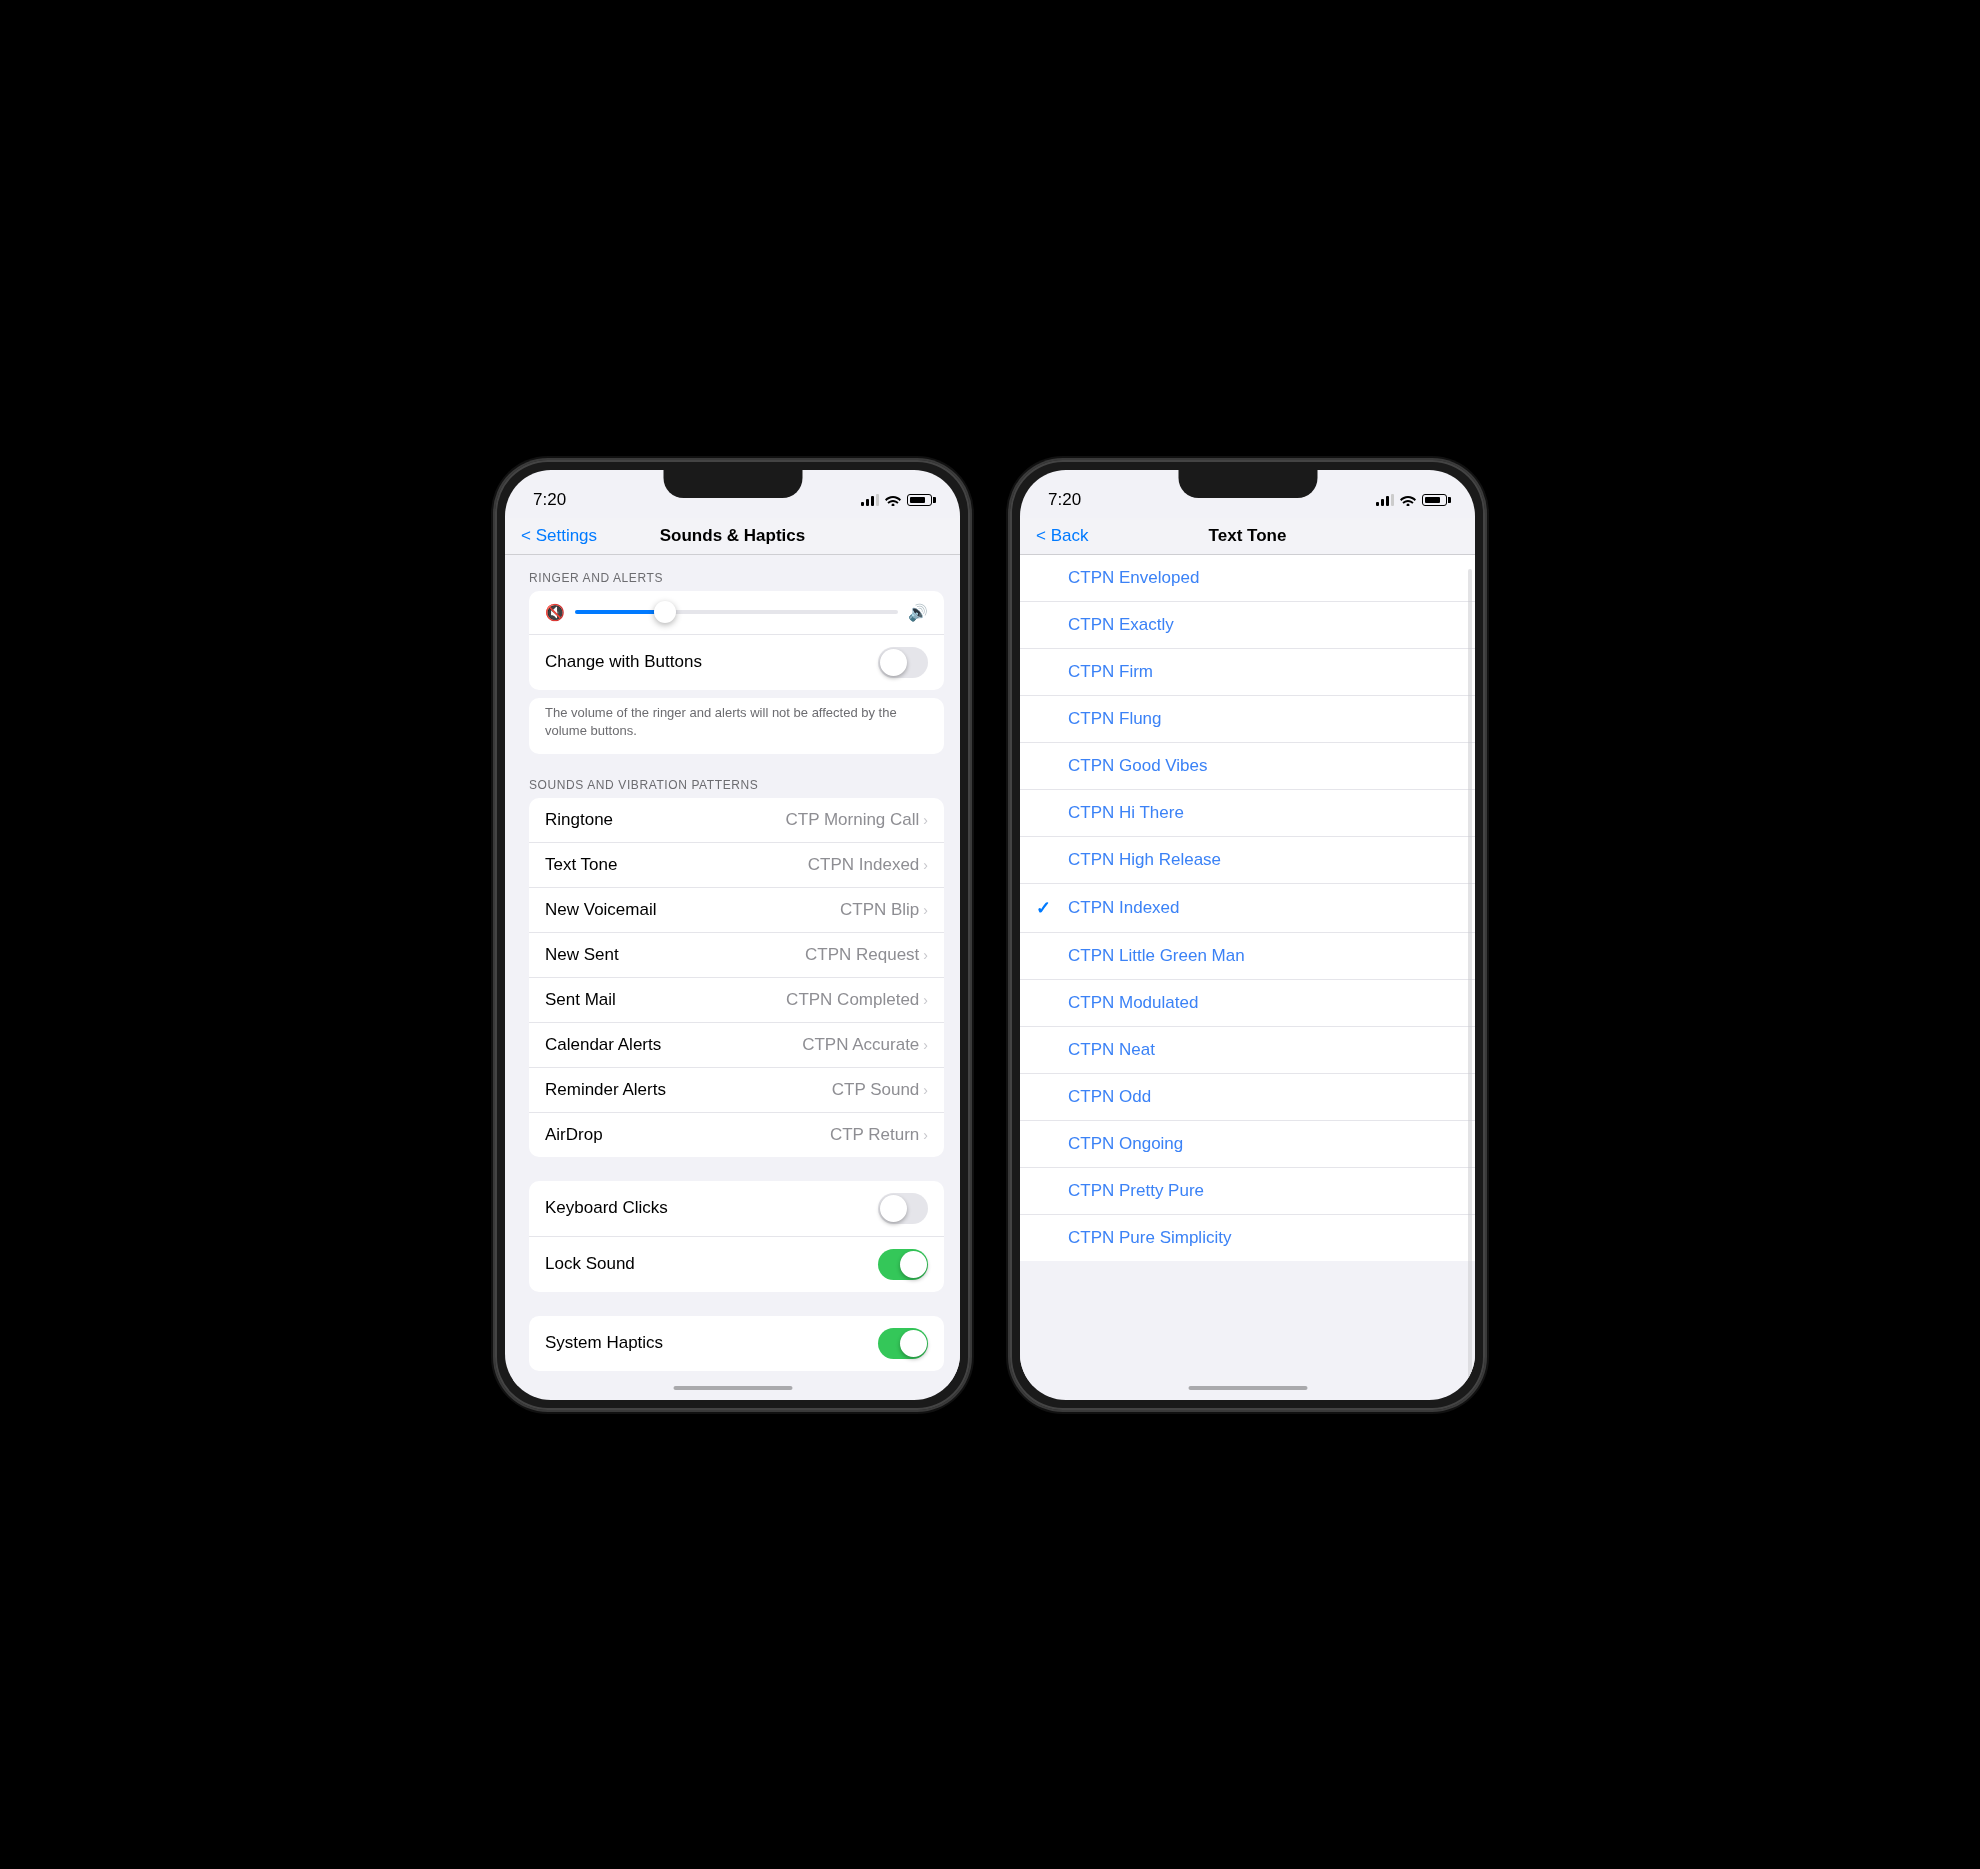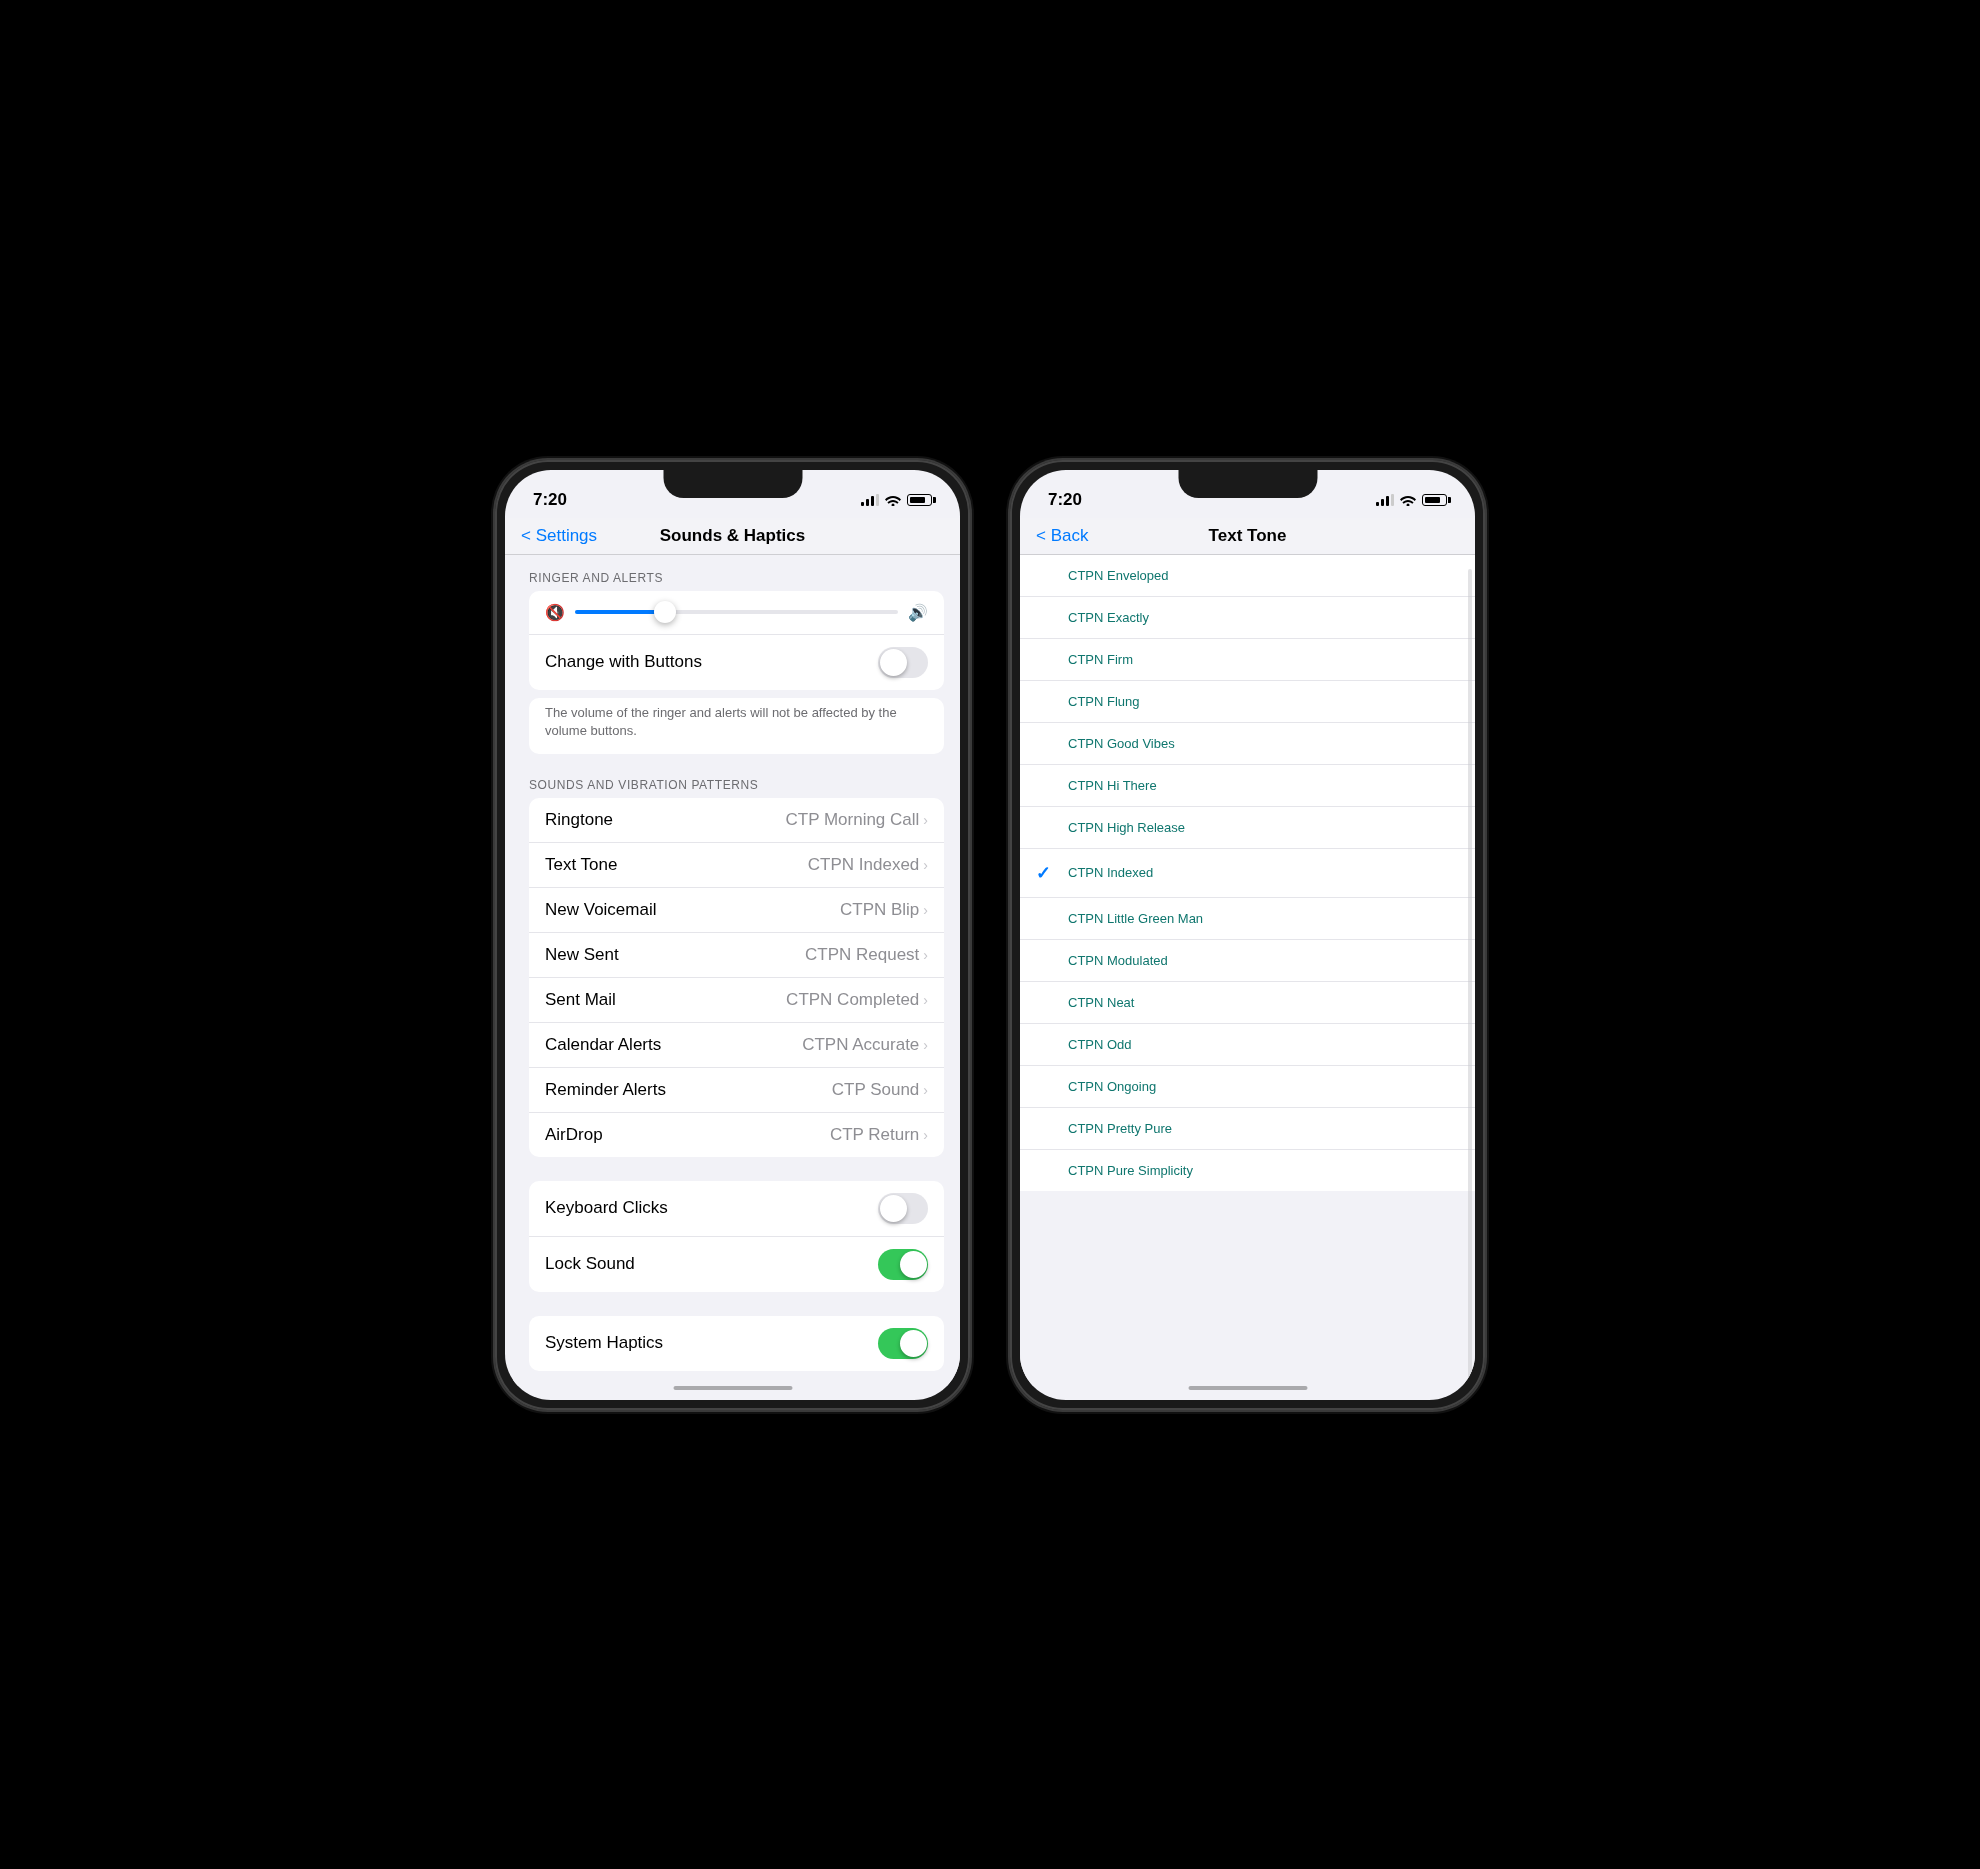--- a/index.html
+++ b/index.html
@@ -53,21 +53,21 @@
       justify-content: space-between;
       align-items: center;
       padding: 12px 28px 0;
       height: 48px;
       position: relative;
       z-index: 5;
     }
 
     .status-time {
       font-size: 17px;
-      font-weight: 700;
+      font-weight: 400;
       color: #000;
     }
 
     .status-icons {
       display: flex;
       align-items: center;
       gap: 6px;
     }
 
     .signal-bars {
@@ -309,22 +309,22 @@
 
     .tone-check {
       color: #007aff;
       font-size: 18px;
       font-weight: 600;
       width: 24px;
       margin-right: 8px;
     }
 
     .tone-name {
-      font-size: 13px;
-      color: #0f766e;
+      font-size: 17px;
+      color: #3b82f6;
       flex: 1;
     }
 
     .scrollbar-track {
       position: absolute;
       right: 3px;
       top: 99px;
       bottom: 10px;
       width: 4px;
       background: #c7c7cc;

